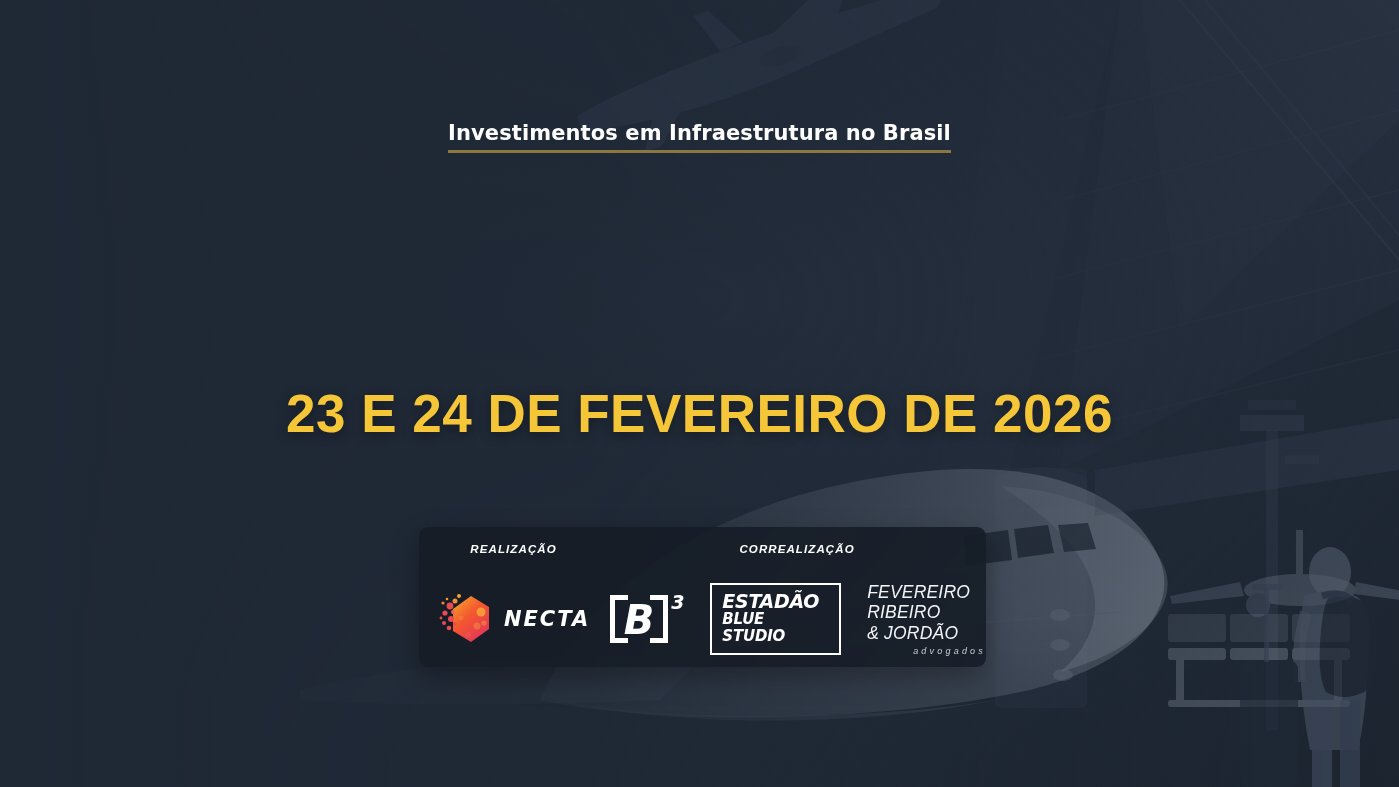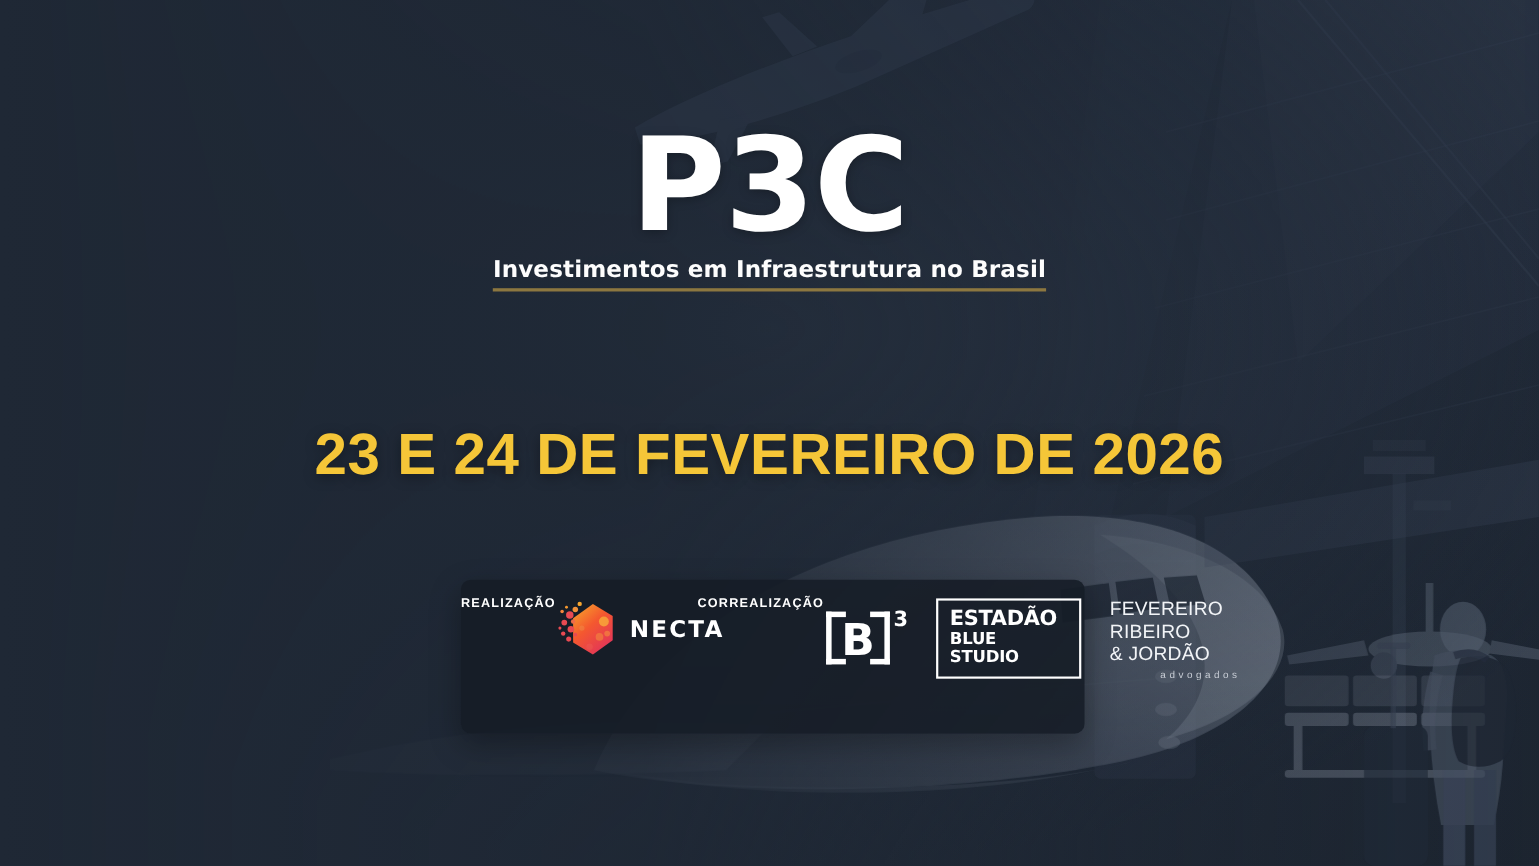--- a/index.html
+++ b/index.html
@@ -106,24 +106,25 @@
     box-shadow: 0 10px 28px rgba(0,0,0,0.30);
     z-index: 6;
   }
   .sponsor-groups {
     display: flex;
     height: 100%;
     align-items: stretch;
   }
   .grp {
     display: flex;
-    flex-direction: row;
-    align-items: flex-start;
+    flex-direction: column;
+    align-items: center;
     justify-content: flex-start;
     padding-top: 16px;
+    font-style: italic;
   }
   .grp-realizacao { width: 215px; }
   .grp-correalizacao { flex: 1; }
   .grp-label {
     font-family: "Liberation Sans", sans-serif;
     font-weight: bold;
     font-size: 11.5px;
     letter-spacing: 1.1px;
     color: #ffffff;
     margin: 0 0 16px 0;
@@ -349,21 +350,20 @@
     <g opacity="0.40" transform="translate(530,30) rotate(-17)">
       <path d="M20 96 C70 84 150 76 232 74 L300 40 L322 40 L300 74 L372 74 L396 56 L410 58 L396 80
                C404 84 404 94 394 98 L250 116 C180 126 80 126 20 112 Z" fill="#303b4d"></path>
       <path d="M96 112 L74 150 L92 150 L128 114 Z" fill="#303b4d"></path>
       <path d="M176 76 L160 34 L176 34 L200 74 Z" fill="#303b4d"></path>
       <ellipse cx="232" cy="98" rx="22" ry="9" fill="#2b3547"></ellipse>
     </g>
   </svg>
 
   <div class="logo-block">
-    <div class="p3c">P3C</div>
     <div class="tagline-wrap">
       <div class="tagline">Investimentos em Infraestrutura no Brasil</div>
     </div>
   </div>
 
   <div class="date-line">
     <div class="date-text">23 E 24 DE FEVEREIRO DE 2026</div>
   </div>
 
   <div class="sponsor-panel">

